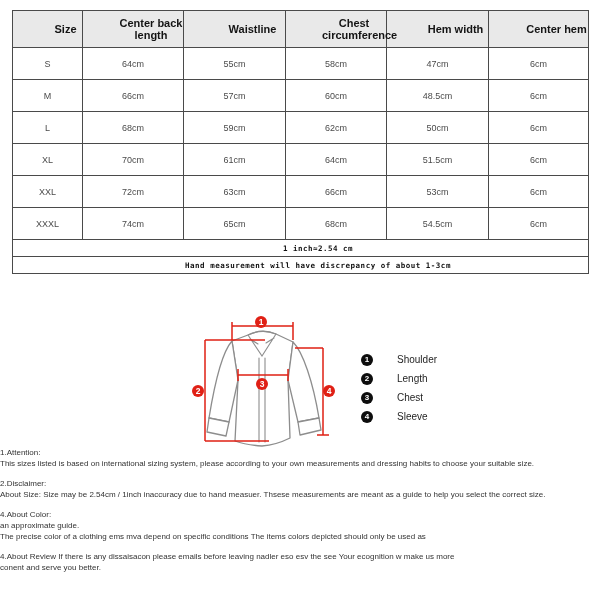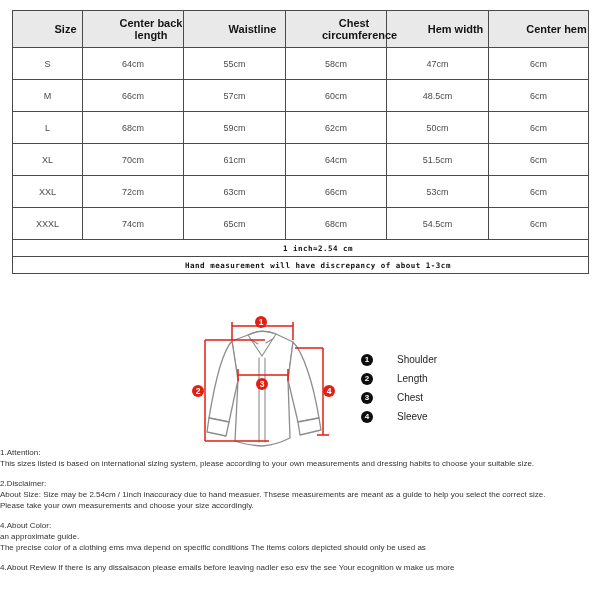--- a/index.html
+++ b/index.html
@@ -195,23 +195,23 @@
   </div>
 
 <div class="sections" id="sections">
     <div class="section">
       <div class="section-heading">1.Attention:</div>
       <div class="section-line">This sizes listed is based on international sizing system, please according to your own measurements and dressing habits to choose your suitable size.</div>
     </div>
     <div class="section">
       <div class="section-heading">2.Disclaimer:</div>
       <div class="section-line">About Size: Size may be 2.54cm / 1inch inaccuracy due to hand measuer. Thsese measurements are meant as a guide to help you select the correct size.</div>
-      <div class="section-line">Please take your own measurements and choose your size accordingly.</div>
     </div>
     <div class="section">
       <div class="section-heading">4.About Color:</div>
       <div class="section-line">an approximate guide.</div>
       <div class="section-line">The precise color of a clothing ems mva depend on specific conditions The items colors depicted should only be used as</div>
     </div>
     <div class="section">
       <div class="section-line">4.About Review If there is any dissaisacon please emails before leaving nadler eso esv the see Your ecognition w make us more</div>
+      <div class="section-line">conent and serve you better.</div>
     </div>
   </div>
 
 </body></html>

